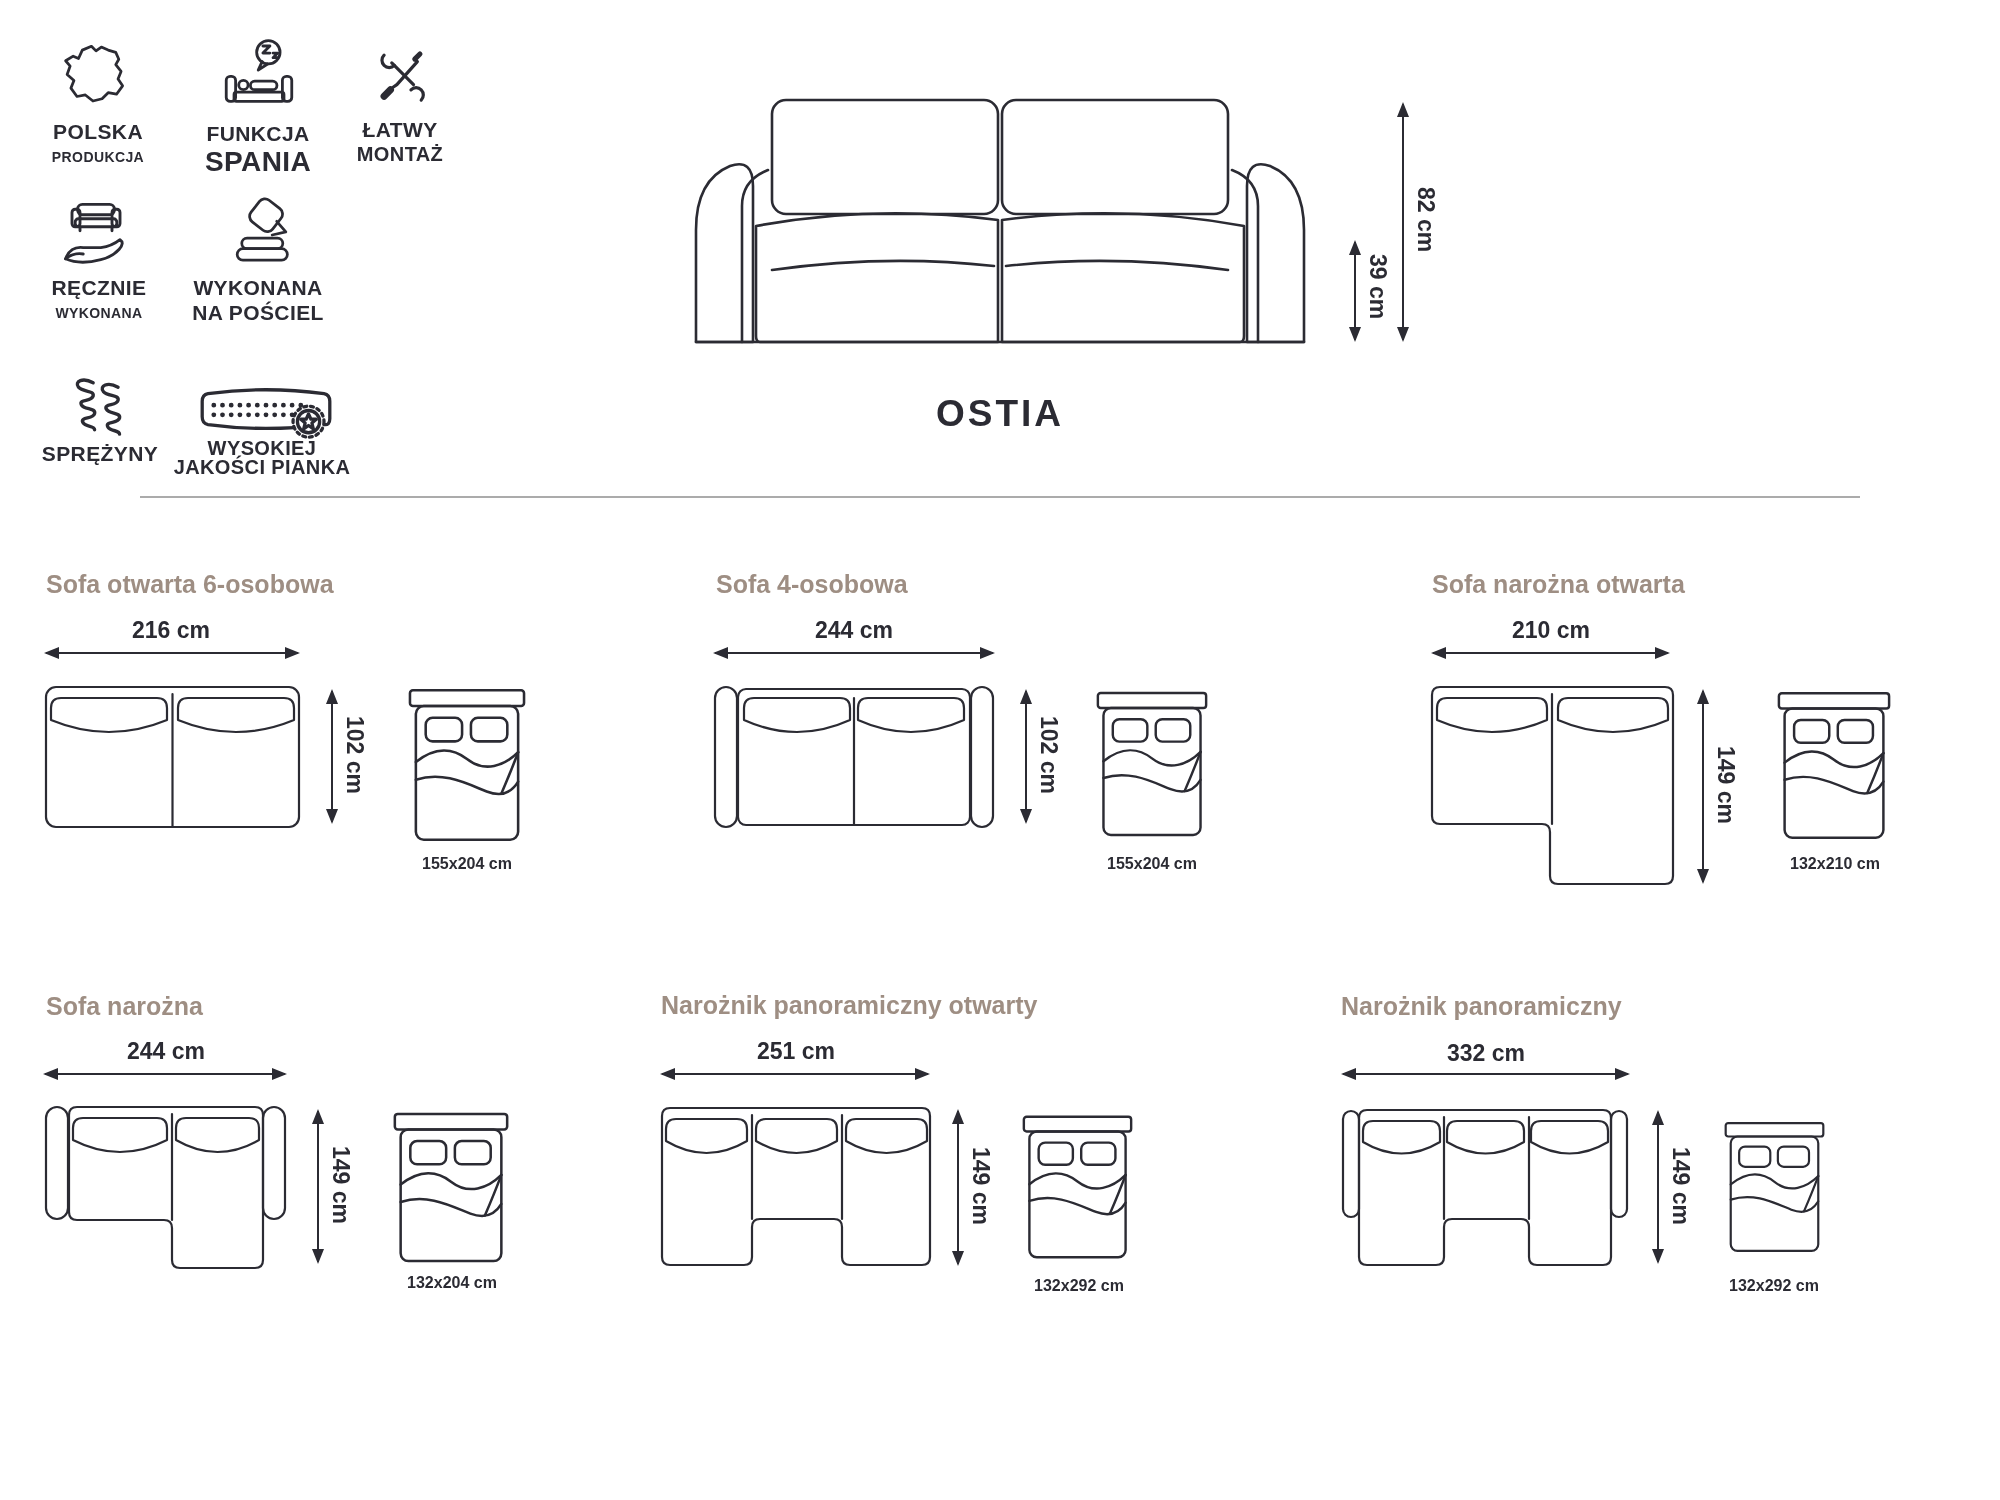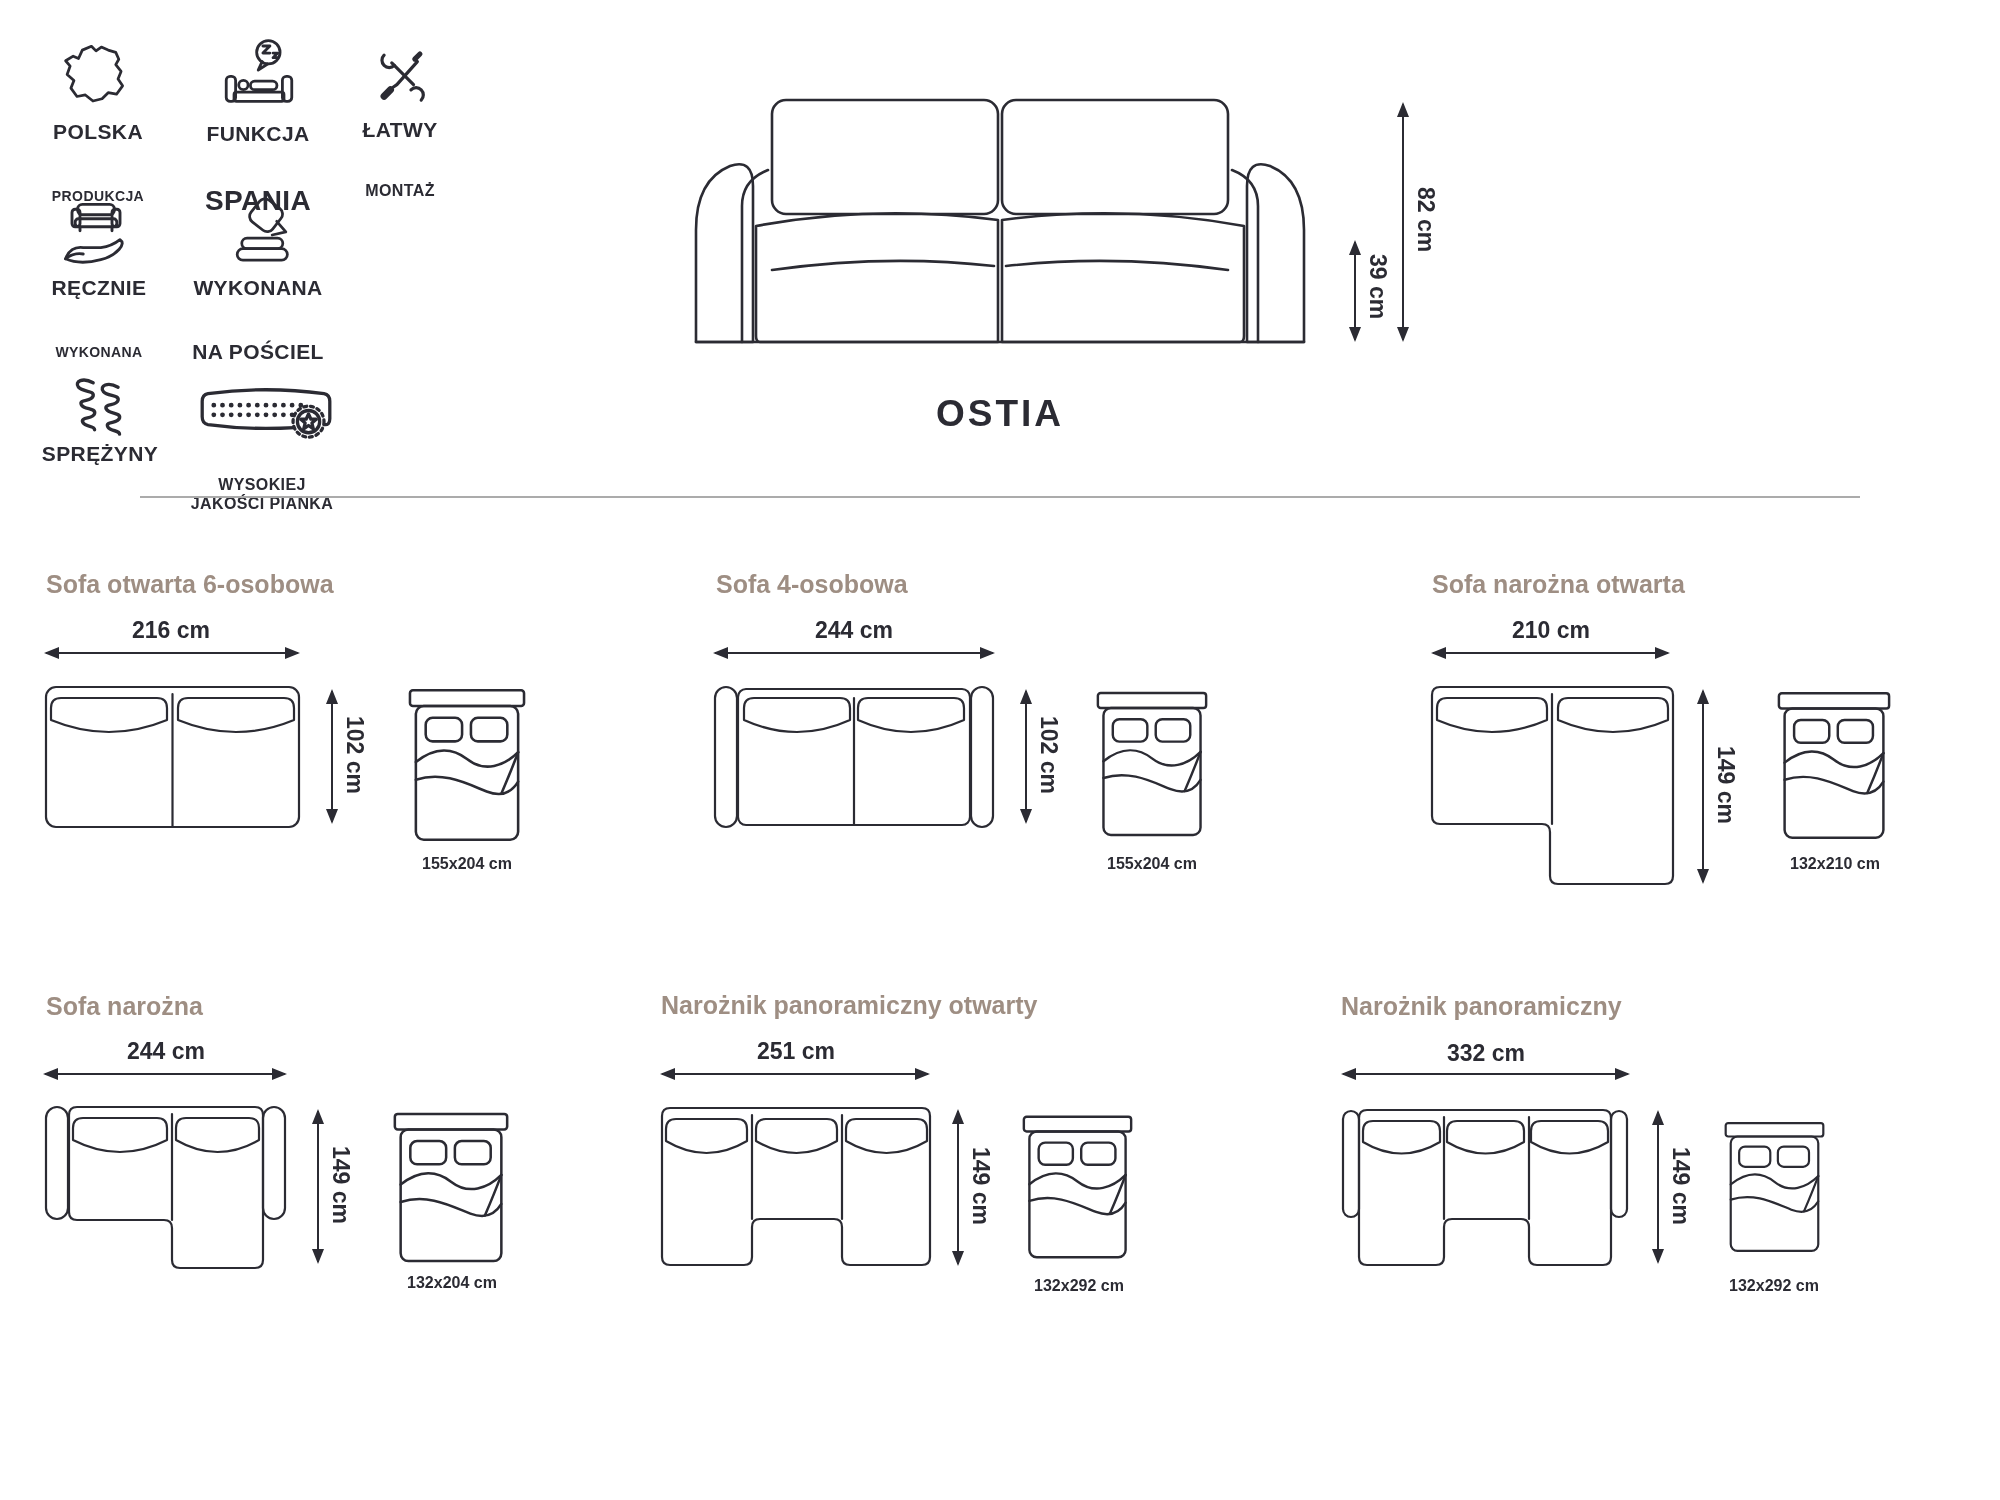--- a/index.html
+++ b/index.html
@@ -3,22 +3,22 @@
 <meta charset="utf-8">
 <style>
   :root{ --ink:#2b2b33; --accent:#9e8e83; }
   html,body{margin:0;padding:0;background:#fff;}
   body{font-family:"Liberation Sans",sans-serif;color:var(--ink);}
   .stage{position:relative;width:2000px;height:1500px;background:#fff;overflow:hidden;}
   .abs{position:absolute;}
   svg{display:block;overflow:visible;}
   .ln{fill:none;stroke:var(--ink);stroke-linecap:round;stroke-linejoin:round;}
   .badge-l1{position:absolute;font-weight:700;font-size:21px;transform:translateX(-50%);white-space:nowrap;letter-spacing:.4px;}
-  .badge-l2{position:absolute;font-weight:700;font-size:14px;transform:translateX(-50%);white-space:nowrap;letter-spacing:.4px;margin-top:39px;}
-  .sz21{font-size:21px;} .sz28{font-size:28px;} .sz16{font-size:16px;}
+  .badge-l2{position:absolute;font-weight:700;font-size:14px;transform:translateX(-50%);white-space:nowrap;letter-spacing:.4px;}
+  .sz21{font-size:21px;} .sz28{font-size:28px;} .sz16{font-size:20px;}
   .sec-title{position:absolute;font-weight:700;font-size:25px;color:var(--accent);white-space:nowrap;}
   .dim{position:absolute;font-weight:600;font-size:23px;transform:translateX(-50%);white-space:nowrap;color:var(--ink);text-align:right;}
   .dimv{position:absolute;font-weight:600;font-size:23px;writing-mode:vertical-rl;text-orientation:mixed;white-space:nowrap;color:var(--ink);}
   .bedlab{position:absolute;font-weight:600;font-size:16px;transform:translateX(-50%);white-space:nowrap;}
   .product-name{position:absolute;left:1000px;top:393px;transform:translateX(-50%);font-weight:700;font-size:37px;letter-spacing:3px;}
   .divider{position:absolute;left:140px;top:496px;width:1720px;height:2px;background:#ababab;}
   .logo{position:absolute;left:1818px;top:44px;width:134px;height:140px;border:6px solid #14141c;border-radius:20px;
         box-sizing:border-box;padding:5px 0 0 13px;font-weight:700;font-size:33px;line-height:1.16;color:#14141c;}
   .harrow{position:absolute;border-top:2.4px solid var(--ink);}
   .harrow::before{content:"";position:absolute;left:-2px;top:-7.4px;width:0;height:0;border:6px solid transparent;border-left:0;border-right:15px solid var(--ink);}

